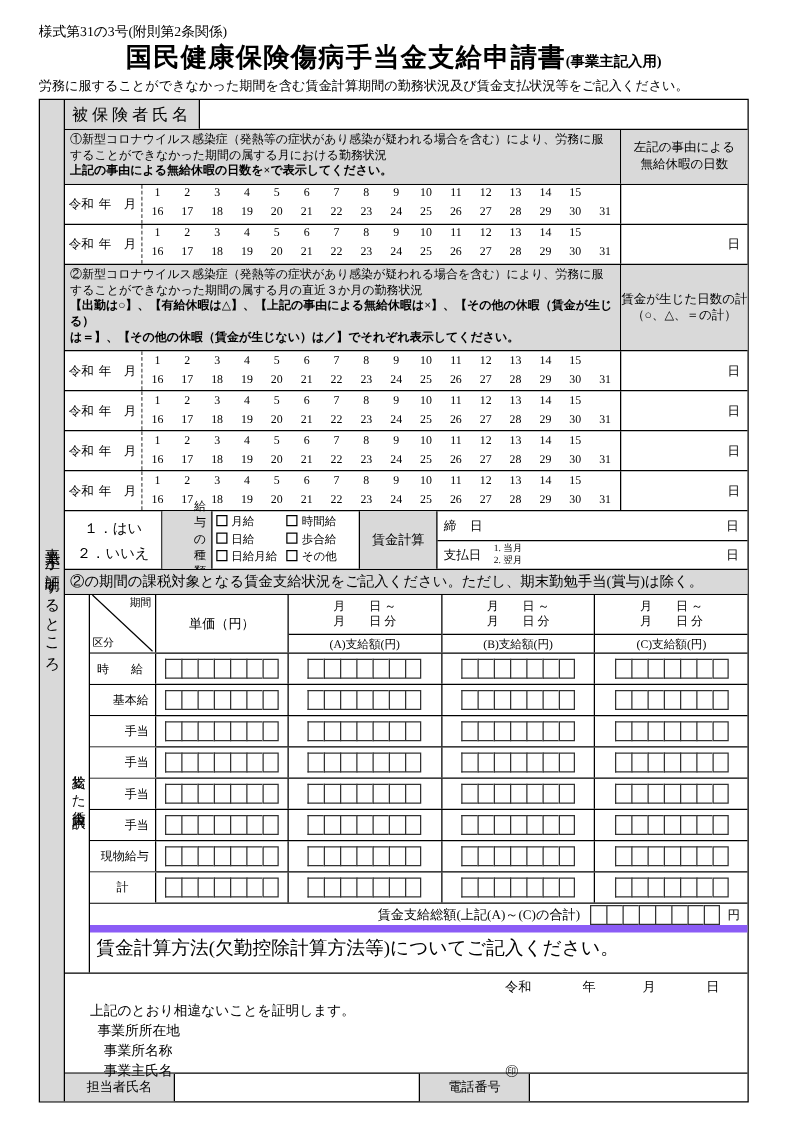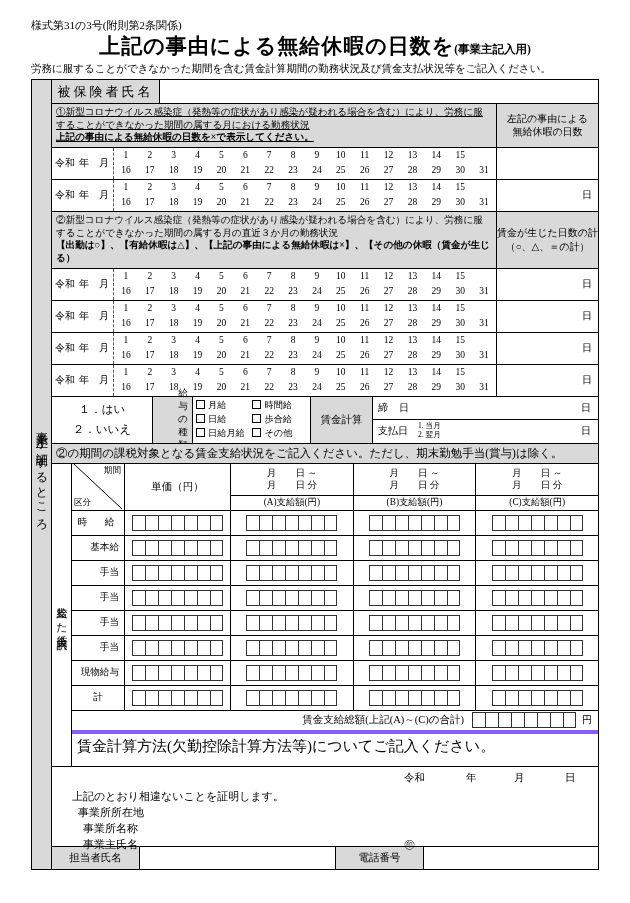--- a/index.html
+++ b/index.html
@@ -52,21 +52,21 @@
   .dleft i{position:absolute;font-style:normal;}
   .dleft .r{left:3px;top:50%;transform:translateY(-50%);}
   .dleft .y{left:27px;top:50%;transform:translateY(-50%);}
   .dleft .m{left:47px;top:50%;transform:translateY(-50%);}
   .dnums{flex:1;display:flex;flex-direction:column;justify-content:center;box-sizing:border-box;}
   .dline{display:flex;}
   .dline span{flex:1;text-align:center;font-size:9.5px;line-height:15px;}
 
   
   .q-cell{width:62px;font-size:8.4px;line-height:1.28;padding:2px 2px;box-sizing:border-box;}
-  .yn-cell{width:101px;box-sizing:border-box;display:flex;flex-direction:column;
+  .yn-cell{width:78px;box-sizing:border-box;display:flex;flex-direction:column;
            align-items:center;justify-content:space-evenly;font-size:11.5px;}
   .kind-lbl{width:40px;font-size:9.6px;text-align:center;line-height:1.35;box-sizing:border-box;padding-left:21px;}
   .kind-box{width:118px;box-sizing:border-box;padding:1px 3px;display:flex;flex-direction:column;
             justify-content:space-evenly;}
   .kline{display:flex;font-size:9.2px;line-height:1.28;}
   .kline .k1{width:58px;}
   .kline .k2{width:56px;}
   .cb{display:inline-block;width:7px;height:7px;border:1px solid #000;margin-right:3px;
       vertical-align:-1px;background:#fff;}
   .calc-lbl{width:62px;font-size:10.5px;text-align:center;box-sizing:border-box;}
@@ -104,21 +104,21 @@
   .wlbl.sp{justify-content:center;letter-spacing:4px;padding-right:0;}
   .wlbl.c{justify-content:center;padding-right:0;}
   .wbox{box-sizing:border-box;display:flex;align-items:center;justify-content:center;}
   .wbox.tanka{width:106px;}
   .wbox.amt{flex:1;}
   .boxes{display:flex;}
   .boxes i{display:block;width:13px;height:16px;border:1px solid #333;border-right:none;
            box-sizing:border-box;font-style:normal;background:#fff;}
   .boxes i:last-child{border-right:1px solid #333;}
 
-  .trow{height:23px;display:flex;border-bottom:4px solid #8b5cf6;box-sizing:border-box;align-items:center;}
+  .trow{height:23px;display:flex;border-bottom:6px solid #8b5cf6;box-sizing:border-box;align-items:center;}
   .trow .t-blank1{width:53px;box-sizing:border-box;}
   .trow .t-blank2{width:106px;box-sizing:border-box;}
   .trow .t-lab{flex:1;text-align:right;font-size:10.5px;padding-right:8px;}
   .trow .t-en{width:22px;text-align:center;font-size:10px;}
 
   .method{font-size:15px;padding:3px 5px;box-sizing:border-box;}
 
   
   .cert{position:relative;height:79px;box-sizing:border-box;padding:4px 0 0 0;}
   .cert .dateline{position:absolute;top:4px;left:0;width:100%;font-size:10.5px;}
@@ -137,40 +137,40 @@
   .ft-v2{flex:1;box-sizing:border-box;}
 </style>
 </head>
 <body>
 
 <div class="page">
 
   <div class="formno">様式第31の3号(附則第2条関係)</div>
 
   <div class="title-wrap">
-    <span class="title">上記の事由による無給休暇の日数を</span><span class="title-sub">(事業主記入用)</span>
+    <span class="title">国民健康保険傷病手当金支給申請書</span><span class="title-sub">(事業主記入用)</span>
   </div>
 
   <div class="lead">労務に服することができなかった期間を含む賃金計算期間の勤務状況及び賃金支払状況等をご記入ください。</div>
 
   <div class="frame">
 
     <div class="vbar">
       <span>事業主が証明するところ</span>
     </div>
 
     <div class="body-col">
 
       <div class="row">
         <div class="nm-label cellb gray ctr">被保険者氏名</div>
         <div class="nm-val"></div>
       </div>
 
       <div class="row">
-        <div class="instr cellb gray" style="flex:1;text-decoration:underline;">
+        <div class="instr cellb gray" style="flex:1;">
           <div>①新型コロナウイルス感染症（発熱等の症状があり感染が疑われる場合を含む）により、労務に服</div>
           <div>することができなかった期間の属する月における勤務状況</div>
           <div><b>上記の事由による無給休暇の日数を×で表示してください。</b></div>
         </div>
         <div class="rt-head gray">
           <div>左記の事由による</div>
           <div>無給休暇の日数</div>
         </div>
       </div>
 
@@ -268,20 +268,21 @@
         <div class="rt-cell mid">
           <span class="ni">日</span>
         </div>
       </div>
 
       <div class="row">
         <div class="instr cellb gray" style="flex:1;">
           <div>②新型コロナウイルス感染症（発熱等の症状があり感染が疑われる場合を含む）により、労務に服</div>
           <div>することができなかった期間の属する月の直近３か月の勤務状況</div>
           <div><b>【出勤は○】、【有給休暇は△】、【上記の事由による無給休暇は×】、【その他の休暇（賃金が生じる）</b></div>
+          <div><b>は＝】、【その他の休暇（賃金が生じない）は／】でそれぞれ表示してください。</b></div>
         </div>
         <div class="rt-head gray">
           <div>賃金が生じた日数の計</div>
           <div>（○、△、＝の計）</div>
         </div>
       </div>
 
       <div class="row drow">
         <div class="dleft cellb">
           <i class="r">令和</i>

